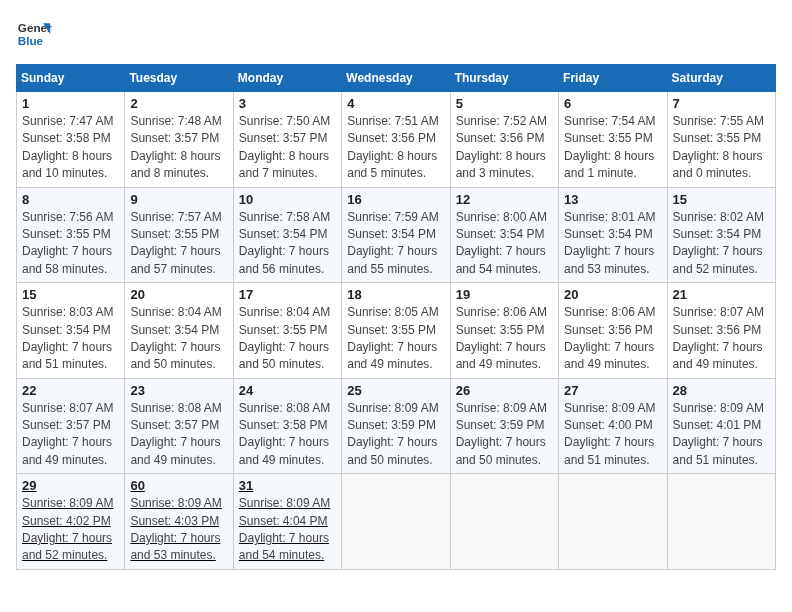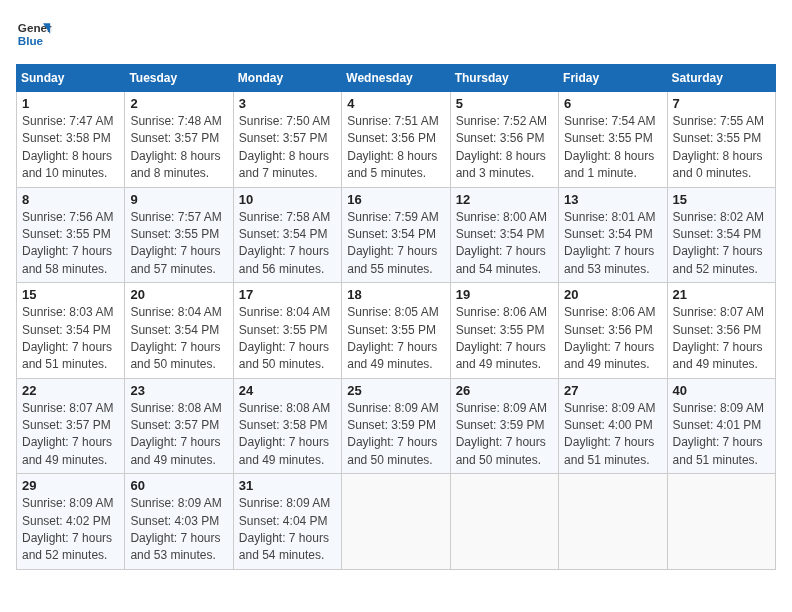--- a/index.html
+++ b/index.html
@@ -71,20 +71,21 @@
       color: #444;
       line-height: 1.45;
       font-size: 12px;
     }
     .empty-cell {
       background: #f9f9f9 !important;
     }
     
     .calendar tbody tr:last-child td {
       background: #f5f8fc;
+      text-decoration: underline;
     }
   </style>
 </head>
 <body>
 
 <div class="header">
   <div class="logo">
     <svg class="logo-icon" viewBox="0 0 40 40">
       <text x="2" y="18" font-size="13" font-weight="bold" fill="#333">General</text>
       <text x="2" y="32" font-size="13" font-weight="bold" fill="#1a6bb5">Blue</text>
@@ -219,21 +220,21 @@
         </td>
         <td>
           <span class="day-num">26</span>
           <div class="day-info">Sunrise: 8:09 AM<br>Sunset: 3:59 PM<br>Daylight: 7 hours and 50 minutes.</div>
         </td>
         <td>
           <span class="day-num">27</span>
           <div class="day-info">Sunrise: 8:09 AM<br>Sunset: 4:00 PM<br>Daylight: 7 hours and 51 minutes.</div>
         </td>
         <td>
-          <span class="day-num">40</span>
+          <span class="day-num">28</span>
           <div class="day-info">Sunrise: 8:09 AM<br>Sunset: 4:01 PM<br>Daylight: 7 hours and 51 minutes.</div>
         </td>
       </tr>
       <tr>
         <td>
           <span class="day-num">29</span>
           <div class="day-info">Sunrise: 8:09 AM<br>Sunset: 4:02 PM<br>Daylight: 7 hours and 52 minutes.</div>
         </td>
         <td>
           <span class="day-num">60</span>

